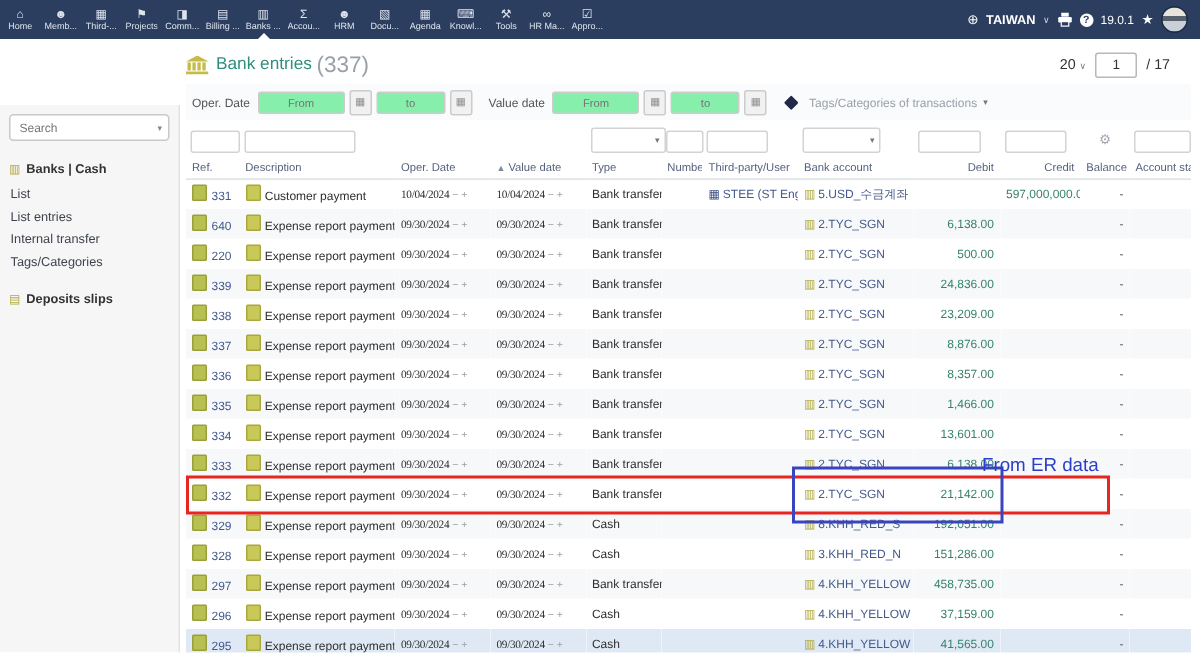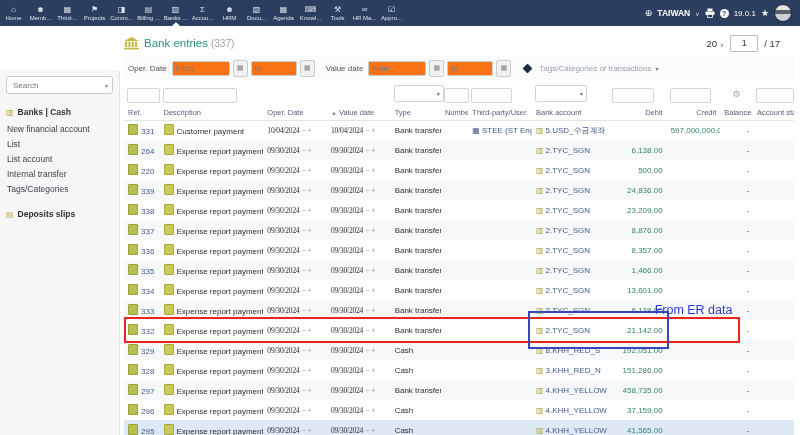--- a/index.html
+++ b/index.html
@@ -29,29 +29,29 @@
   .search-input{border:none;outline:none;width:90px;font-size:8px;background:transparent;color:#333;}
   .sb-caret{color:#888;font-size:6px;}
   .sb-section{margin-top:13px;font-size:8.5px;}
   .sb-title{font-weight:bold;color:#333;display:flex;align-items:center;gap:4px;margin-bottom:4px;}
   .sb-ico{font-size:8px;color:#b3a93f;}
   .sb-item{display:block;color:#3d434e;padding:2.5px 0 2.5px 1px;cursor:pointer;white-space:nowrap;overflow:hidden;}
   
   .content{flex:1;padding:4px 6px 0 4px;box-sizing:border-box;min-width:0;}
   .title-row{display:flex;align-items:center;height:26px;}
   .page-title{color:#2e8f7d;font-size:11.5px;margin-left:5px;}
-  .count{color:#9aa0a8;font-size:10px;margin-left:3px;text-align:right;}
+  .count{color:#9aa0a8;font-size:15px;margin-left:3px;text-align:right;}
   .pager{margin-left:auto;display:flex;align-items:center;gap:6px;font-size:9.5px;color:#333;padding-right:14px;}
   .psel{cursor:pointer;}
   .pcaret{font-size:6px;color:#777;}
   .pinput{width:22px;height:13px;border:1px solid #b8b8b8;border-radius:2px;font-size:9px;text-align:center;color:#333;}
   
   .filterbar{display:flex;align-items:center;gap:3px;height:24px;background:#fafbfc;font-size:8px;color:#555;padding:0 4px;}
   .flt-lbl{margin-right:2px;white-space:nowrap;}
-  .flt-date{width:50px;height:13px;border:1px solid #ccc;border-radius:2px;font-size:7.5px;padding:0 3px;color:#333;background:#f97316;}
+  .flt-date{width:50px;height:13px;border:1px solid #ccc;border-radius:2px;font-size:7.5px;padding:0 3px;color:#333;background:#86efac;text-align:center;}
   .flt-date.sm{width:38px;}
   .cal-btn{width:13px;height:15px;border:1px solid #ccc;background:#f1f1f1;font-size:7px;color:#888;
     display:inline-flex;align-items:center;justify-content:center;cursor:pointer;border-radius:2px;}
   .tag-ico{width:7px;height:7px;background:#20294a;border-radius:1px;transform:rotate(45deg);margin:0 5px 0 10px;flex-shrink:0;}
   .tags-dd{color:#9aa0a8;display:flex;align-items:center;gap:4px;cursor:pointer;}
   
   table{width:100%;border-collapse:collapse;table-layout:fixed;margin-top:2px;}
   td{box-sizing:border-box;}
   tr.filter-row td{height:22px;padding:2px 3px;}
   .box-input{width:90%;height:13px;border:1px solid #d3d3d3;border-radius:2px;background:#fff;font-size:7.5px;padding:0 2px;}
@@ -186,25 +186,24 @@
       <input class="search-input" placeholder="Search" style="">
       <span class="sb-caret">▾</span>
     </div>
     <div>
   <div class="sb-section">
     <div class="sb-title">
       <span class="sb-ico">▥</span>
       <span class="sb-ttl-txt">Banks | Cash</span>
     </div>
     <div class="sb-items">
-  <a class="sb-item">New financial account</a>
 
   <a class="sb-item">List</a>
 
-  <a class="sb-item">List account</a>
+  <a class="sb-item">List entries</a>
 
 
   <a class="sb-item">Internal transfer</a>
 
   <a class="sb-item">Tags/Categories</a>
 
 </div>
   </div>
 
   <div class="sb-section">
@@ -325,21 +324,21 @@
     <td><span class="num-txt"></span></td>
     <td class="tp-cell"><span class="tp-glyph">▦</span><a class="lnk tp-txt">STEE (ST Engine...</a></td>
     <td><span class="bank-glyph">▥</span><a class="lnk bank-txt">5.USD_수금계좌</a></td>
     <td class="ta-r"><span class="amount debit-txt"></span></td>
     <td class="ta-r"><span class="amount credit-txt">597,000,000.00</span></td>
     <td class="ta-r"><span class="bal bal-txt">-</span></td>
     <td><span></span></td>
   </tr>
 
   <tr class="data-row">
-    <td><span class="obj-ico"></span><a class="lnk ref-lnk">264</a></td>
+    <td><span class="obj-ico"></span><a class="lnk ref-lnk">640</a></td>
     <td><span class="obj-ico ico-desc"></span><span class="desc-txt">Expense report payment</span></td>
     <td><span class="dval oper-val">09/30/2024</span><span class="dadj oper-adj">− +</span></td>
     <td><span class="dval value-val">09/30/2024</span><span class="dadj value-adj">− +</span></td>
     <td><span class="type-txt">Bank transfer</span></td>
     <td><span class="num-txt"></span></td>
     <td class="tp-cell"></td>
     <td><span class="bank-glyph">▥</span><a class="lnk bank-txt">2.TYC_SGN</a></td>
     <td class="ta-r"><span class="amount debit-txt">6,138.00</span></td>
     <td class="ta-r"><span class="amount credit-txt"></span></td>
     <td class="ta-r"><span class="bal bal-txt">-</span></td>

